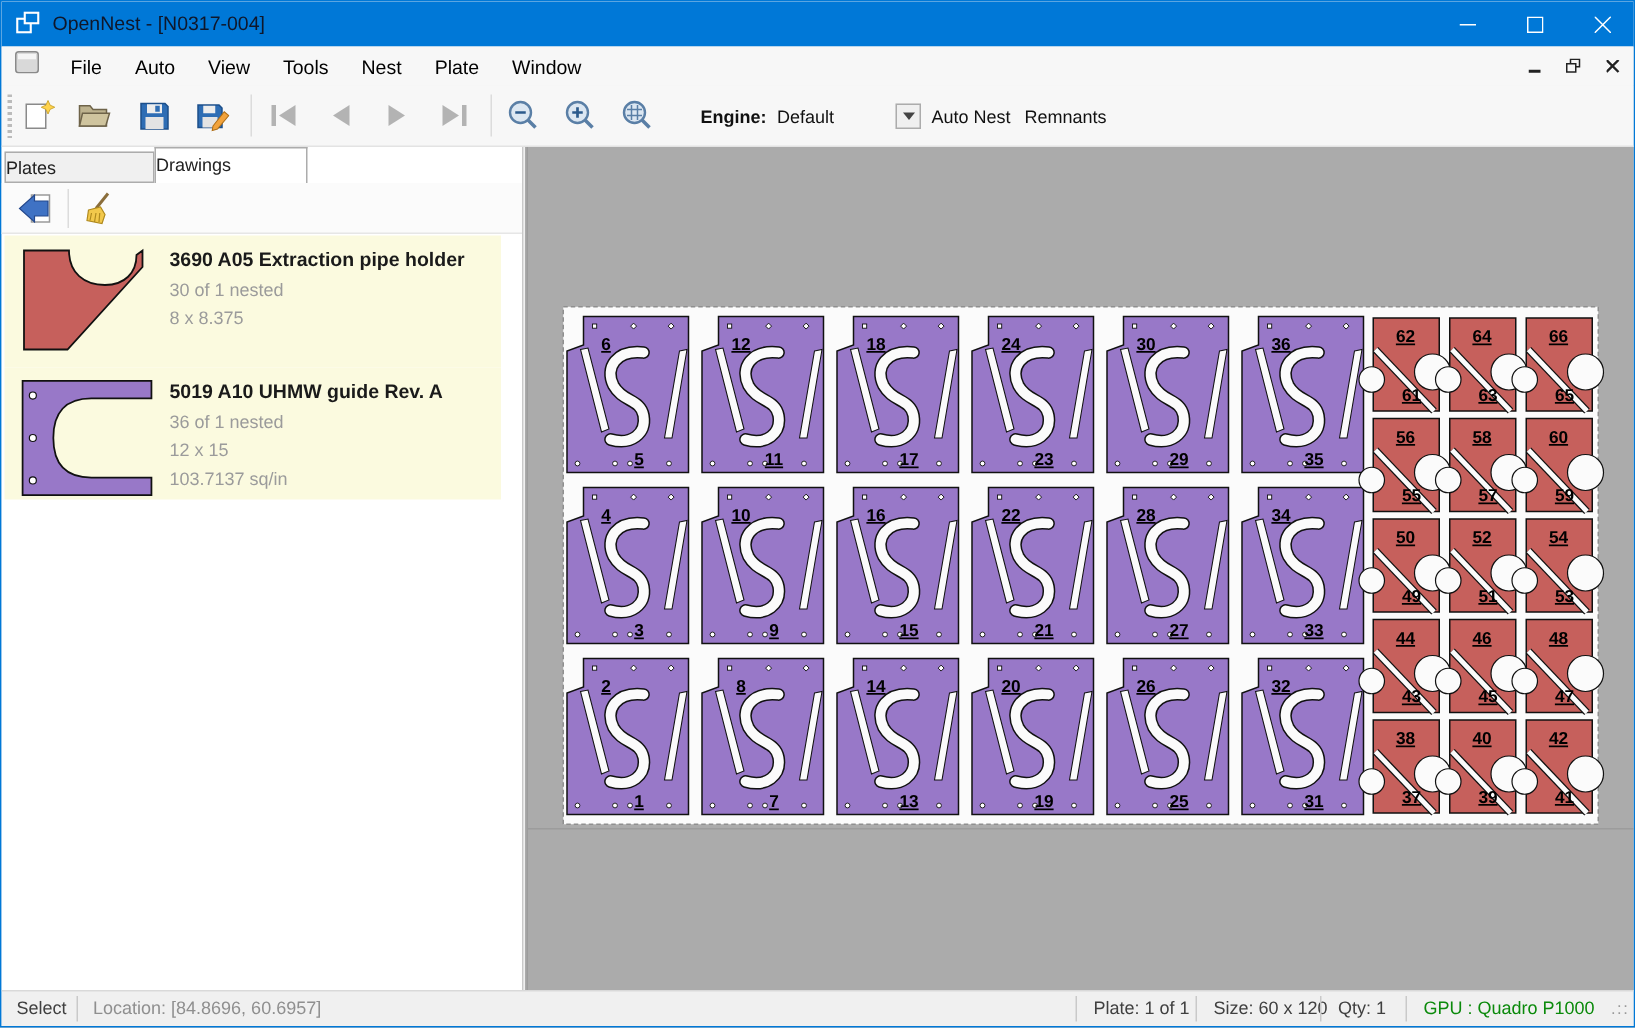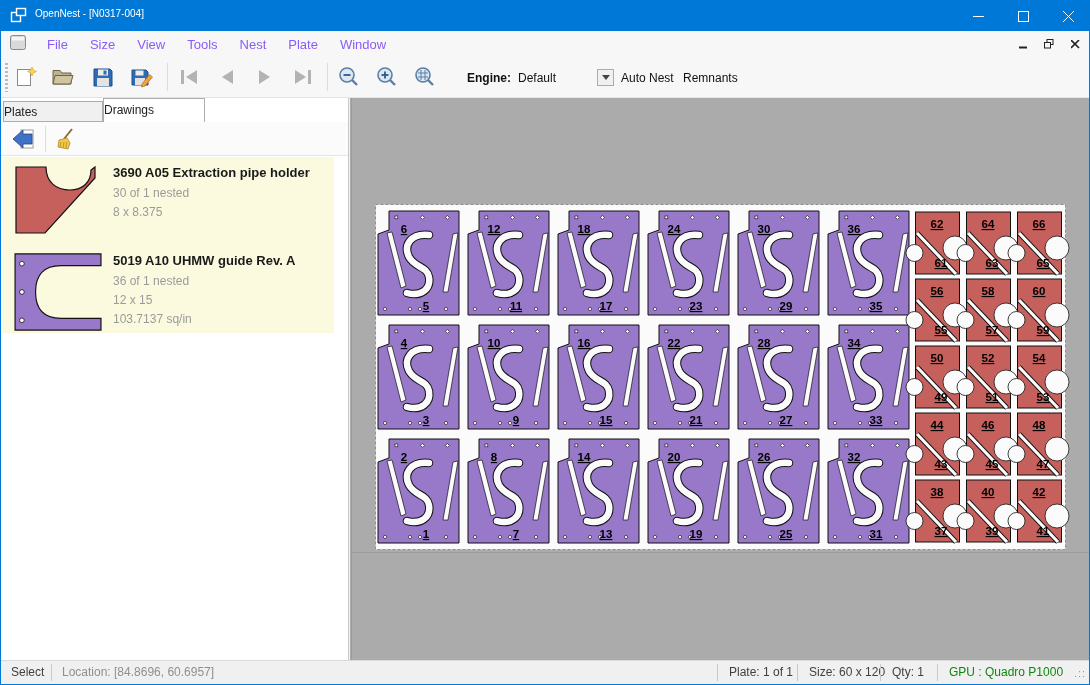--- a/index.html
+++ b/index.html
@@ -5,28 +5,28 @@
   * { margin:0; padding:0; box-sizing:border-box; }
   html,body { width:1090px; height:685px; }
   body {
     font-family:"Liberation Sans", sans-serif;
     position:relative; overflow:hidden;
     background:#F0F0F0;
     border:1px solid #0078D7;
   }
   
   .titlebar { position:absolute; left:0; top:0; width:1090px; height:30px; background:#0078D7; }
-  .titlebar .app-title { position:absolute; left:34px; top:7px; color:#ffffff; font-size:10px; }
+  .titlebar .app-title { position:absolute; left:34px; top:7px; color:#0f172a; font-size:13px; }
   .app-icon { position:absolute; left:9px; top:6px; }
   .cap-btn { position:absolute; top:0; width:45px; height:30px; display:flex; align-items:center; justify-content:center; }
   #btn-min { right:90px; } #btn-max { right:45px; } #btn-close { right:0; }
   
   .menubar { position:absolute; left:0; top:30px; width:1090px; height:26px; background:#F7F7F7; display:flex; align-items:center; }
   .menu-sysicon { margin-left:9px; margin-right:10px; }
-  .menu-item { font-size:13px; color:#8b5cf6; padding:4px 11px; }
+  .menu-item { font-size:13px; color:#000000; padding:4px 11px; }
   .mdi-btns { position:absolute; right:6px; top:4px; display:flex; gap:6px; }
   .mdi-btn { width:20px; height:18px; display:flex; align-items:center; justify-content:center; }
   
   .toolbar { position:absolute; left:0; top:56px; width:1090px; height:41px; background:#F7F7F7; border-bottom:1px solid #E3E3E3; }
   .grip { position:absolute; left:4px; top:6px; width:3px; height:29px;
           background-image:repeating-linear-gradient(#bbb 0 2px, transparent 2px 4px); }
   .tb-btn { position:absolute; top:62px; width:28px; height:28px; display:flex; align-items:center; justify-content:center; }
   .tb-sep { position:absolute; top:62px; width:1px; height:28px; background:#DCDCDC; }
   .tb-label { position:absolute; top:70px; font-size:12px; color:#111; }
   .tb-label b { font-weight:bold; }
@@ -87,21 +87,21 @@
 </div>
 
 <div class="menubar">
   <span class="menu-sysicon">
     <svg width="16" height="15">
         <rect x="0.5" y="0.5" width="15" height="14" rx="2" fill="#D9D9D9" stroke="#8A8A8A"></rect>
         <rect x="2" y="2" width="12" height="3.5" fill="#F5F5F5"></rect>
       </svg>
   </span>
   <span class="menu-item">File</span>
-  <span class="menu-item">Size</span>
+  <span class="menu-item">Auto</span>
   <span class="menu-item">View</span>
   <span class="menu-item">Tools</span>
   <span class="menu-item">Nest</span>
   <span class="menu-item">Plate</span>
   <span class="menu-item">Window</span>
   <div class="mdi-btns">
     <span class="mdi-btn">
       <svg width="9" height="9">
           <line x1="0" y1="7.5" x2="8" y2="7.5" stroke="#222" stroke-width="2"></line>
         </svg>

